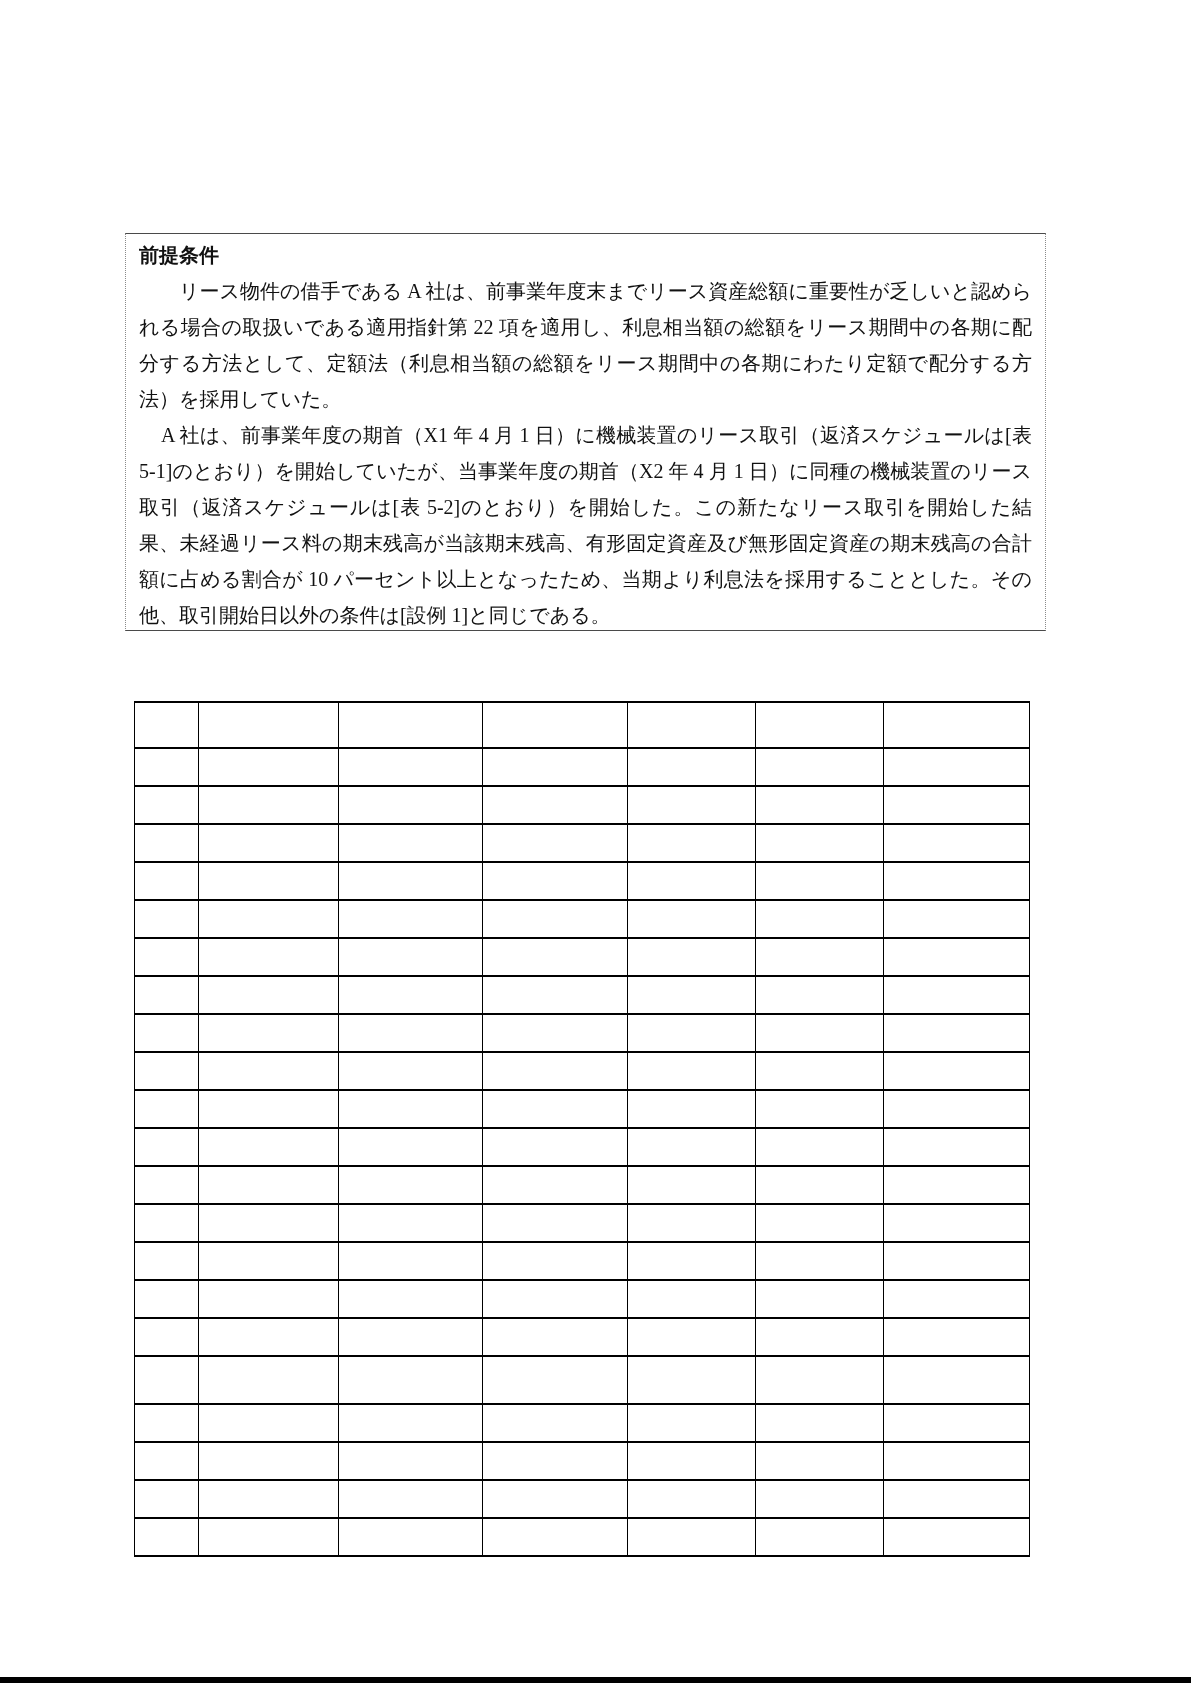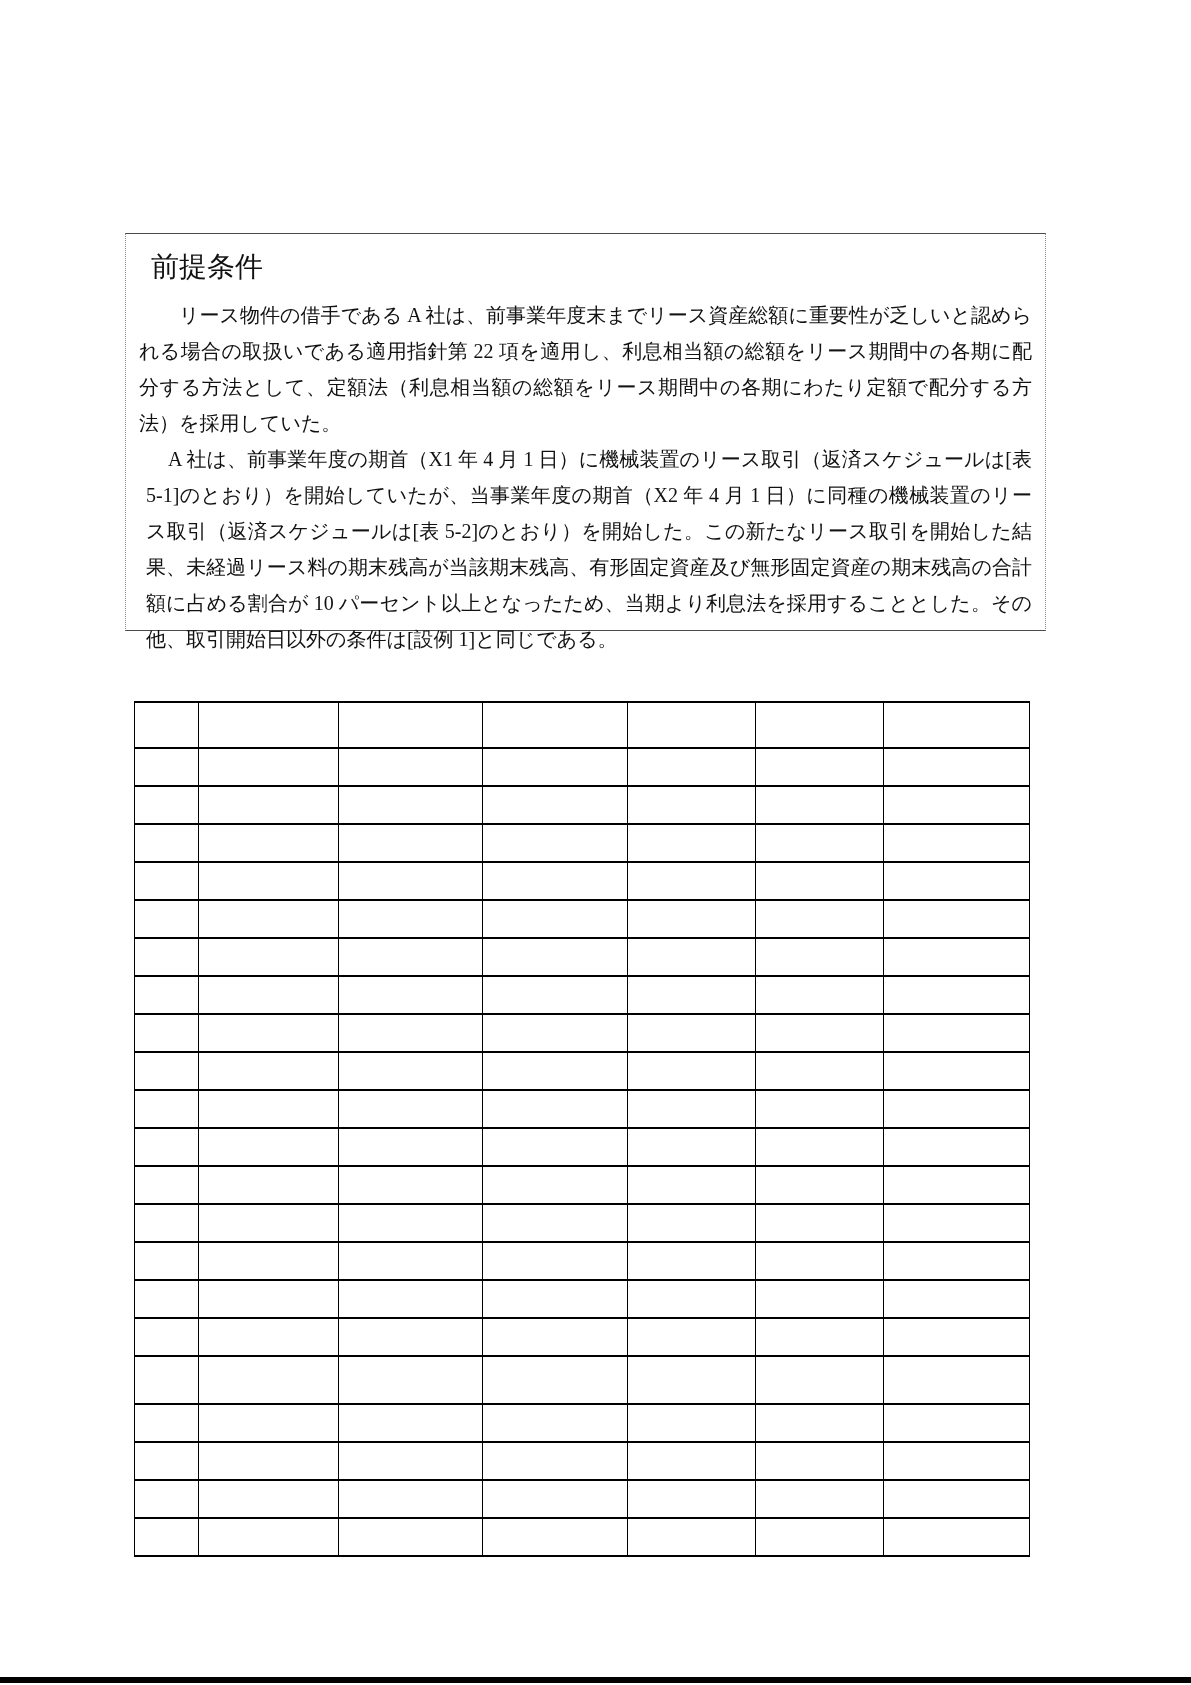--- a/index.html
+++ b/index.html
@@ -32,36 +32,36 @@
     height: 398px;
     box-sizing: border-box;
     border-top: 1px solid #4a4a4a;
     border-bottom: 1px solid #4a4a4a;
     border-left: 1px dotted #8a8a8a;
     border-right: 1px dotted #8a8a8a;
     padding: 3px 13px 0 13px;
     background: #ffffff;
   }
   .box-title {
-    margin: 12px;
-    font-size: 28px;
-    font-weight: normal;
+    margin: 0;
+    font-size: 20px;
+    font-weight: bold;
     line-height: 36px;
   }
   .para {
     margin: 0;
     font-size: 20px;
     line-height: 36px;
     text-align: justify;
     text-justify: inter-ideograph;
     word-break: break-all;
     overflow-wrap: anywhere;
   }
   .indent-2 { text-indent: 2em; }
-  .indent-1 { text-indent: 1.1em; margin-left: 7px; }
+  .indent-1 { text-indent: 1.1em; }
 
   
   .schedule-table {
     position: absolute;
     left: 134px;
     top: 701px;
     border-collapse: collapse;
     table-layout: fixed;
     background: #ffffff;
   }

